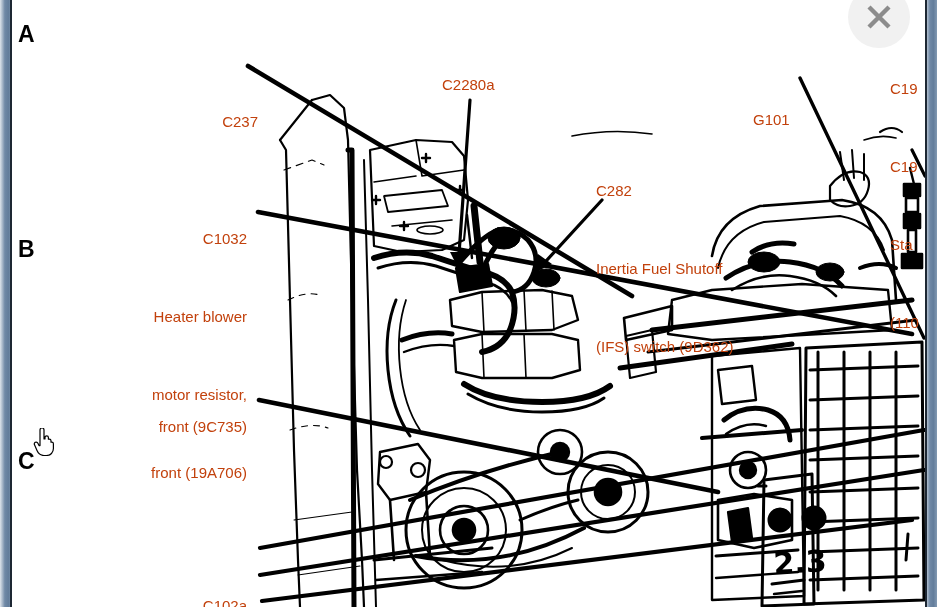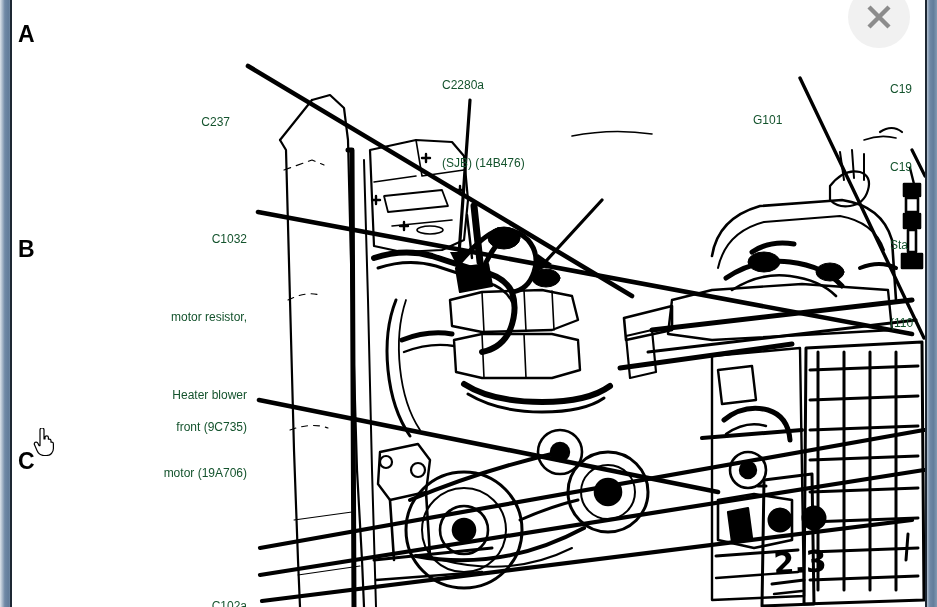--- a/index.html
+++ b/index.html
@@ -44,22 +44,22 @@
     position:absolute;
     font-family:"Liberation Sans",sans-serif;
     font-weight:bold;font-size:23px;color:#000;
     letter-spacing:0px;
   }
 
   
   .callout{
     position:absolute;
     font-family:"Liberation Sans",sans-serif;
-    font-size:12px;
-    color:#14532d;
+    font-size:15px;
+    color:#c2410c;
     line-height:26px;
     white-space:pre;
   }
   .callout.right{text-align:right;}
   .callout.left{text-align:left;}
 
   
   #close-btn{
     position:absolute;
     left:848px;top:-14px;
@@ -249,52 +249,56 @@
         <path d="M788,78 L912,338" stroke-width="3.4"></path>
 
         <path d="M900,150 L913,176" stroke-width="3.2"></path>
       </g>
     </svg>
 
     <div class="row-letter" style="left:6px;top:21px;">A</div>
     <div class="row-letter" style="left:6px;top:236px;">B</div>
     <div class="row-letter" style="left:6px;top:448px;">C</div>
 
-    <div class="callout right" style="left:48px;top:57px;width:170px;">
+    <div class="callout right" style="left:76px;top:57px;width:170px;">
       <div>C237</div>
     </div>
 
     <div class="callout right" style="left:10px;top:174px;width:225px;">
       <div>C1032</div>
+      <div>Heater blower</div>
       <div>motor resistor,</div>
-      <div>Heater blower</div>
-      <div>motor (19A706)</div>
+      <div>front (19A706)</div>
     </div>
 
     <div class="callout right" style="left:20px;top:362px;width:215px;">
       <div>front (9C735)</div>
     </div>
 
     <div class="callout right" style="left:80px;top:541px;width:155px;">
       <div>C102a</div>
     </div>
 
     <div class="callout right" style="left:80px;top:567px;width:155px;">
       
     </div>
 
     <div class="callout right" style="left:80px;top:593px;width:155px;">
       
     </div>
 
     <div class="callout left" style="left:430px;top:20px;">
       <div>C2280a</div>
-      <div>(SJB) (14B476)</div>
-    </div>
-
+    </div>
+
+    <div class="callout left" style="left:584px;top:126px;">
+      <div>C282</div>
+      <div>Inertia Fuel Shutoff</div>
+      <div>(IFS) switch (9D362)</div>
+    </div>
 
     <div class="callout left" style="left:741px;top:55px;text-align:right;">
       <div>G101</div>
     </div>
 
     <div class="callout left" style="left:878px;top:24px;width:60px;overflow:hidden;">
       <div>C19</div>
       <div>C19</div>
       <div>Sta</div>
       <div>(110</div>

